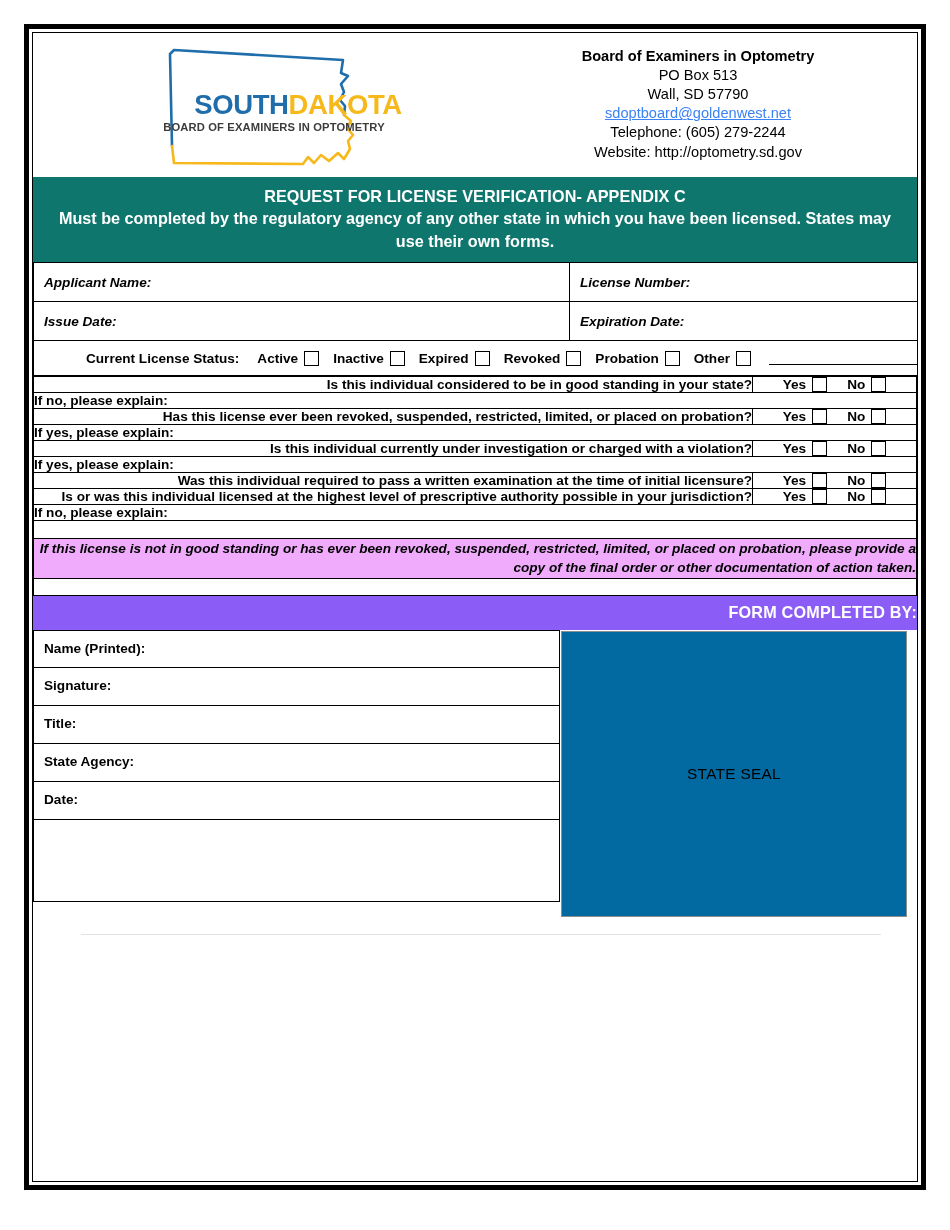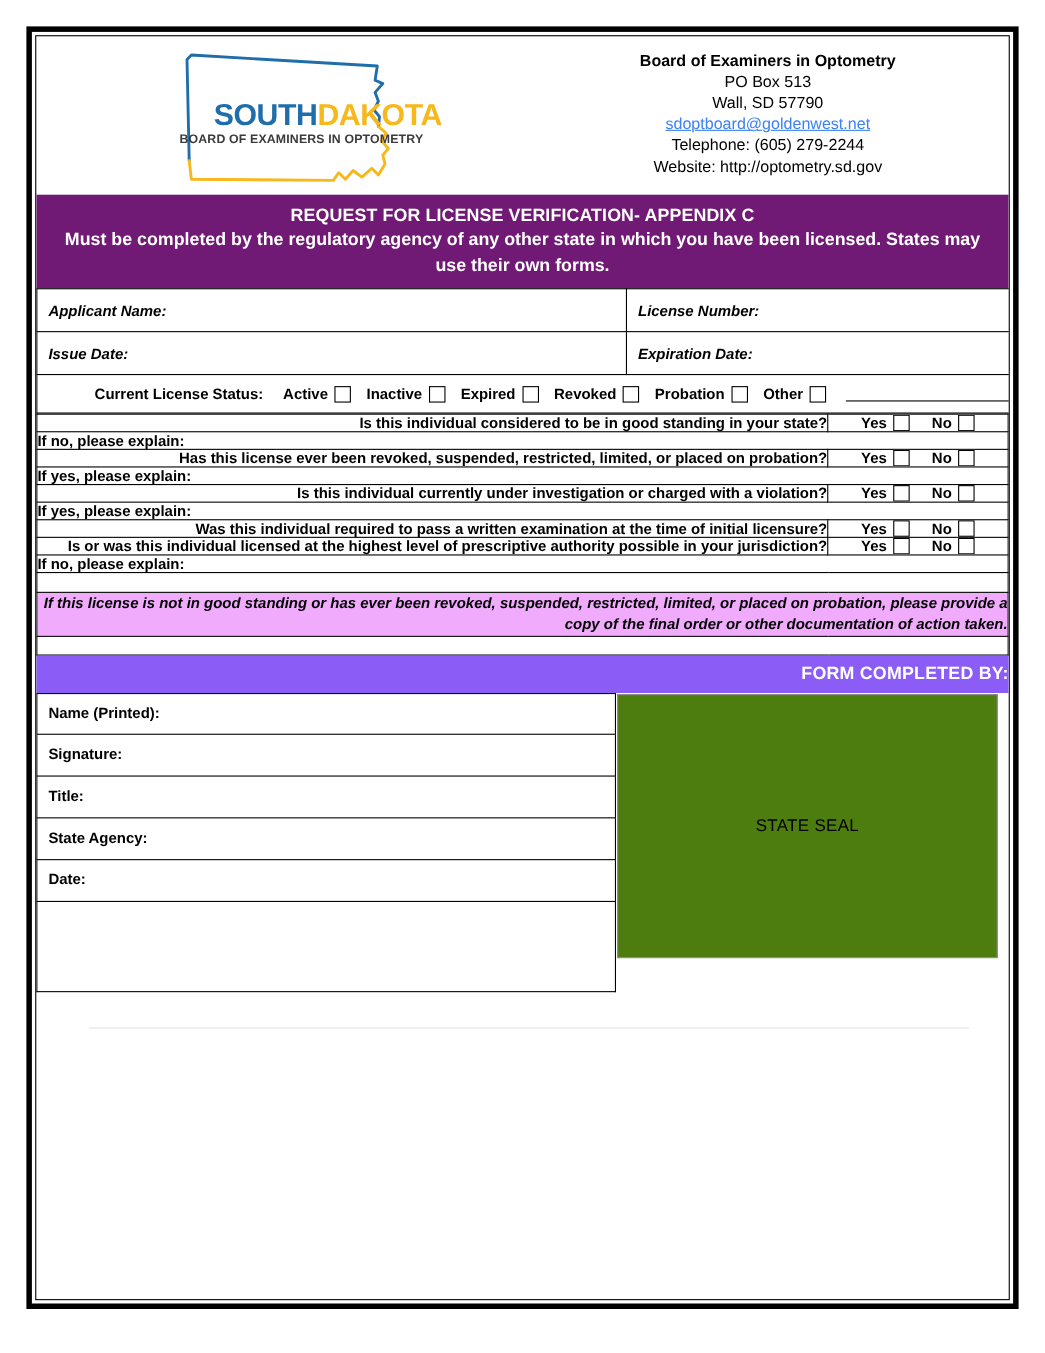--- a/index.html
+++ b/index.html
@@ -95,21 +95,21 @@
   }
   .header-contact .hc-bold { font-weight: bold; }
   .header-contact .hc-email {
     color: #3b82f6;
     text-decoration: underline;
     cursor: pointer;
   }
 
   
   .title-banner {
-    background: #701a75;
+    background: #0f766e;
     color: #ffffff;
     text-align: center;
     font-weight: bold;
     font-size: 16.2px;
     line-height: 1.38;
     padding: 8px 18px 10px 18px;
   }
   .title-banner .tb-line1 { letter-spacing: 0.1px; }
 
   
@@ -222,24 +222,24 @@
 
   .bottom-right {
     flex: 1;
     position: relative;
   }
   .seal-box {
     position: absolute;
     left: 1px;
     top: 1px;
     right: 10px;
-    height: 240px;
+    height: 286px;
     border: 1.2px solid #8d8d8d;
     box-sizing: border-box;
-    background: #4d7c0f;
+    background: #0369a1;
     display: flex;
     align-items: center;
     justify-content: center;
     font-size: 15.4px;
     font-weight: normal;
     letter-spacing: 0.3px;
   }
 
   .footer-area {
     position: relative;

